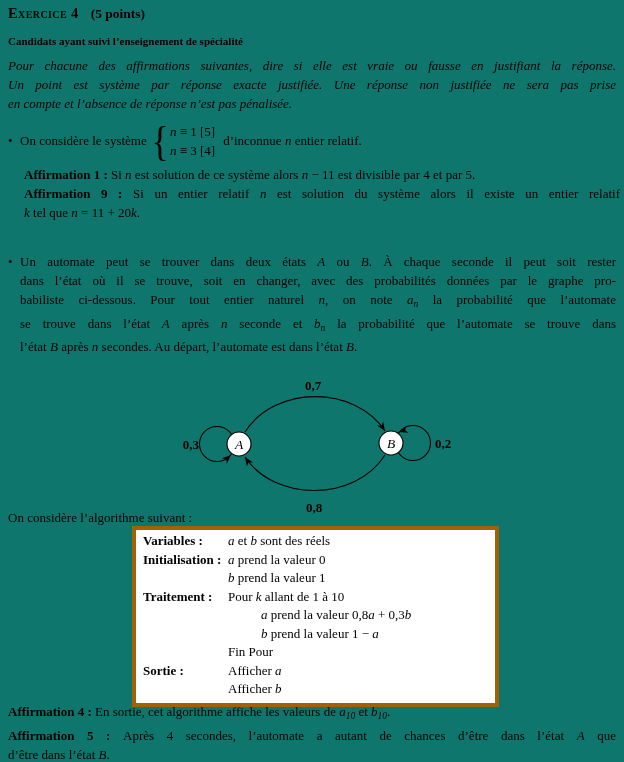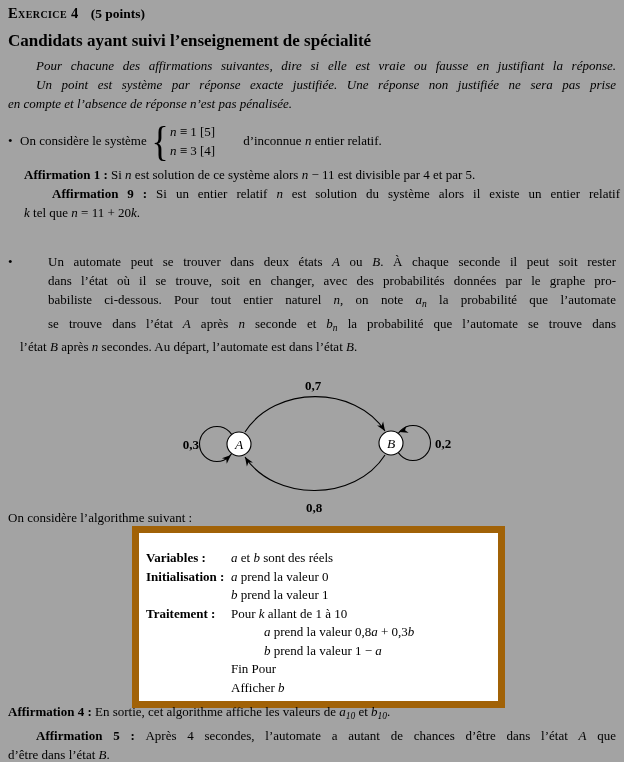--- a/index.html
+++ b/index.html
@@ -1,37 +1,37 @@
 <!DOCTYPE html>
 <html><head>
 <meta charset="utf-8">
 <style>
   html,body{margin:0;padding:0;background:#ffffff;}
-  .page{position:relative;width:624px;height:762px;background:#a3a3a3;color:#000;
+  .page{position:relative;width:624px;height:762px;background:#0f766e;color:#000;
         font-family:"Liberation Serif",serif;font-size:13px;overflow:hidden;}
   .abs{position:absolute;}
   .line{line-height:19px;}
-  .just{text-align:justify;text-align-last:justify;margin-left:28px;}
+  .just{text-align:justify;text-align-last:justify;}
   .bd{font-weight:bold;}
   .it{font-style:italic;}
   .sb{font-style:italic;font-size:9.5px;vertical-align:-2.5px;}
   .italic-block{font-style:italic;}
   .title{font-weight:bold;font-variant:small-caps;font-size:14.5px;letter-spacing:.4px;line-height:18px;}
   .points{font-weight:bold;font-size:13.5px;margin-left:12px;font-variant:normal;letter-spacing:0;}
-  .subtitle{font-weight:bold;font-size:17px;line-height:18px;}
+  .subtitle{font-weight:bold;font-size:11px;line-height:18px;}
   .sysrow{display:flex;align-items:center;height:46px;}
   .bullet{width:12px;flex:0 0 12px;}
   .brace{font-size:42px;line-height:1;font-weight:400;margin-left:3px;transform:scaleX(.85);}
   .eqs{display:flex;flex-direction:column;margin-left:0;}
   .eq{line-height:19px;}
-  .sys-tail{margin-left:28px;}
+  .sys-tail{margin-left:8px;}
   .b2wrap{padding-left:12px;position:relative;}
   .b2bullet{position:absolute;left:0;top:0;line-height:19px;}
-  .algo{position:absolute;left:132px;top:526px;width:352px;border:7px solid #a16207;
-        padding:16px 0 4px 7px;background:#fff;}
+  .algo{position:absolute;left:132px;top:526px;width:352px;border:4px solid #a16207;
+        padding:2px 0 4px 7px;background:#fff;}
   .algo .line{line-height:18.5px;}
   .tlbl{display:inline-block;width:85px;font-weight:bold;}
   svg text{font-family:"Liberation Serif",serif;}
   .glabel{font-weight:bold;font-size:13px;}
   .gstate{font-style:italic;font-size:13.5px;}
 </style>
 </head>
 <body>
 
 <div class="page">
@@ -113,20 +113,21 @@
   <div class="abs line" style="left:8px;top:508px;">On considère l’algorithme suivant :</div>
 
   <div class="algo">
       <div class="line"><span class="tlbl">Variables :</span><span><span class="it">a</span><span> et </span><span class="it">b</span><span> sont des réels</span></span></div>
       <div class="line"><span class="tlbl">Initialisation :</span><span><span class="it">a</span><span> prend la valeur 0</span></span></div>
       <div class="line"><span class="tlbl"></span><span><span class="it">b</span><span> prend la valeur 1</span></span></div>
       <div class="line"><span class="tlbl">Traitement :</span><span><span>Pour </span><span class="it">k</span><span> allant de 1 à 10</span></span></div>
       <div class="line"><span class="tlbl"></span><span style="padding-left: 33px;"><span class="it">a</span><span> prend la valeur 0,8</span><span class="it">a</span><span> + 0,3</span><span class="it">b</span></span></div>
       <div class="line"><span class="tlbl"></span><span style="padding-left: 33px;"><span class="it">b</span><span> prend la valeur 1 − </span><span class="it">a</span></span></div>
       <div class="line"><span class="tlbl"></span><span><span>Fin Pour</span></span></div>
+      <div class="line"><span class="tlbl">Sortie :</span><span><span>Afficher </span><span class="it">a</span></span></div>
       <div class="line"><span class="tlbl"></span><span><span>Afficher </span><span class="it">b</span></span></div>
     </div>
 
   <div class="abs" style="left:8px;top:702px;width:608px;">
       <div class="line"><span class="bd">Affirmation 4 : </span><span><span>En sortie, cet algorithme affiche les valeurs de </span><span class="it">a</span><span class="sb">10</span><span> et </span><span class="it">b</span><span class="sb">10</span><span>.</span></span></div>
       <div class="line just"><span class="bd">Affirmation 5 : </span><span><span>Après 4 secondes, l’automate a autant de chances d’être dans l’état </span><span class="it">A</span><span> que</span></span></div>
       <div class="line"><span><span>d’être dans l’état </span><span class="it">B</span><span>.</span></span></div>
     </div>
 
 </div>

